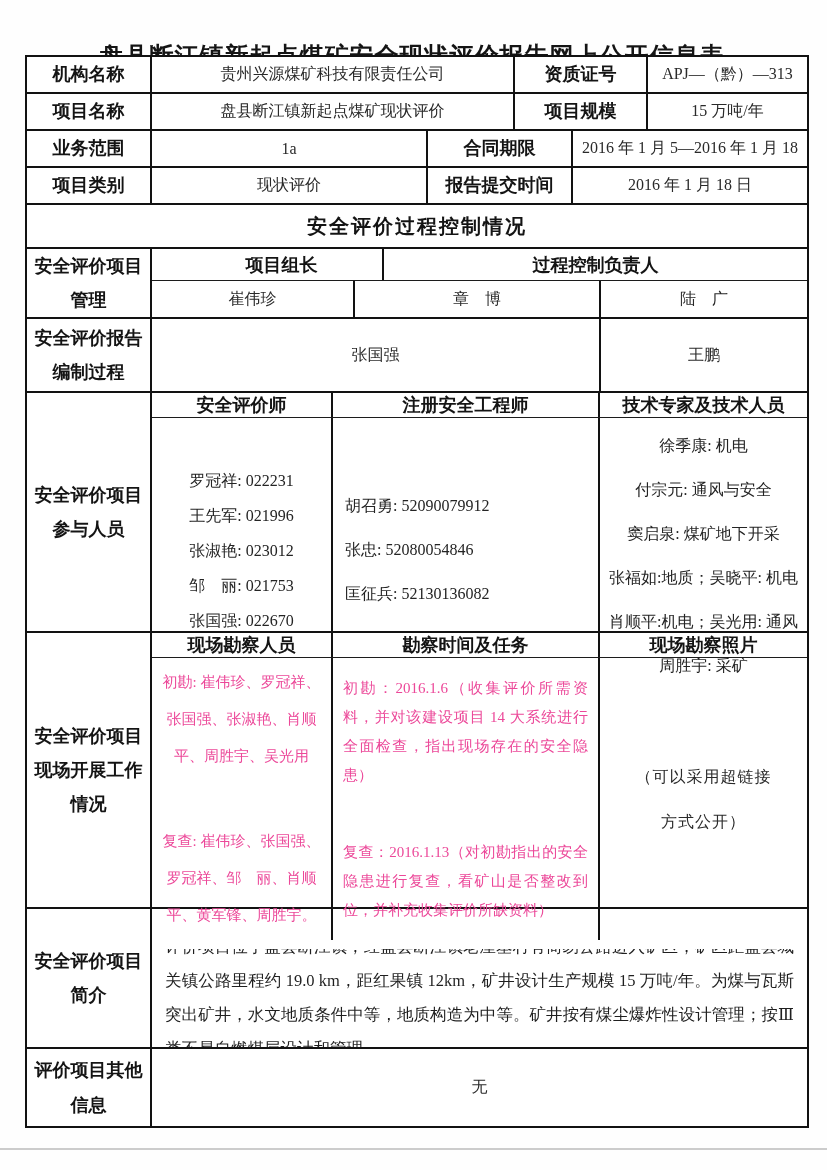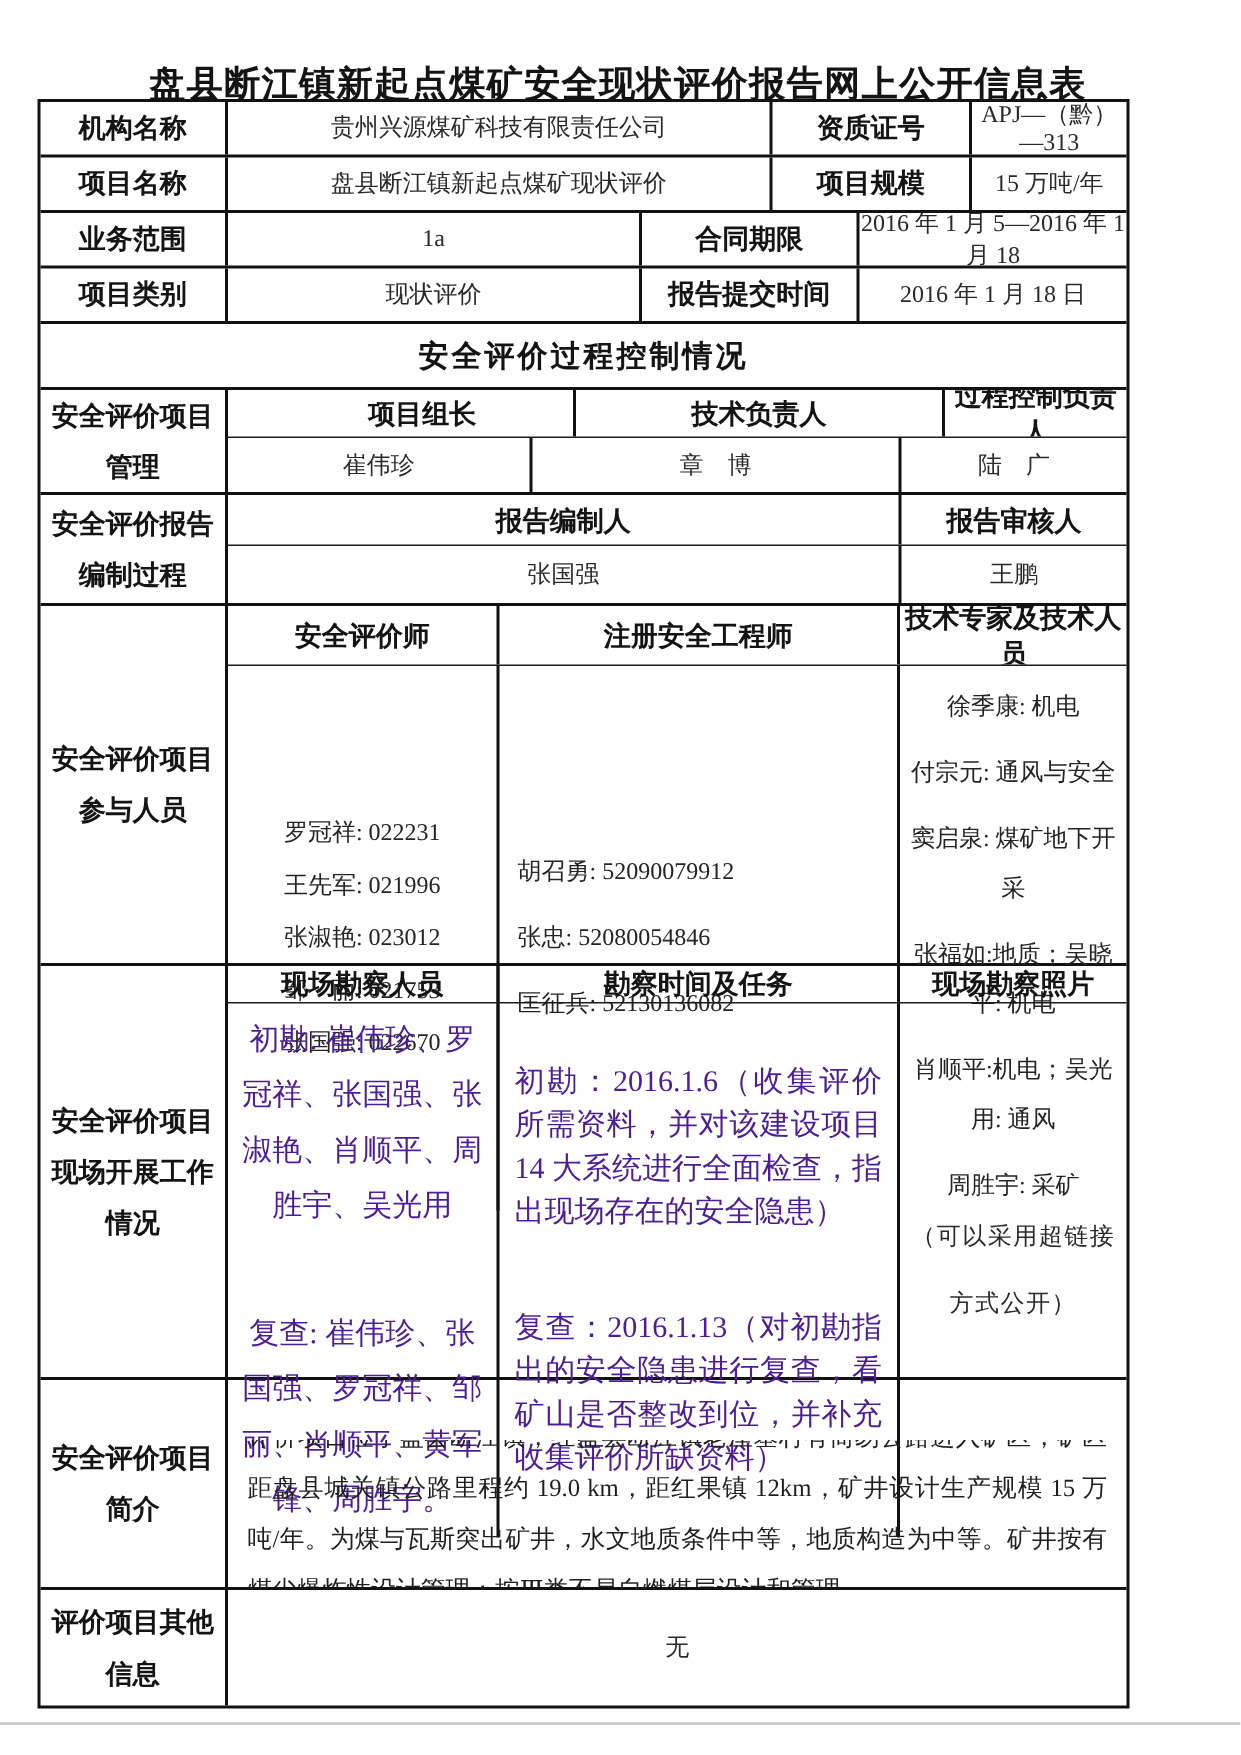--- a/index.html
+++ b/index.html
@@ -6,21 +6,21 @@
   body{
     width:827px;height:1170px;position:relative;overflow:hidden;
     font-family:"Liberation Serif","DejaVu Serif",serif;color:#141414;
   }
   .page{position:absolute;inset:0;background:#fefefe;}
   .doc-title{
     position:absolute;top:24px;left:0;width:792px;text-align:center;
     font-size:24px;font-weight:bold;letter-spacing:1px;margin:16px;
   }
   .tbl{
-    position:absolute;left:25px;top:66px;width:728px;
+    position:absolute;left:25px;top:55px;width:784px;
     border:2px solid #121212;box-sizing:border-box;
     display:flex;flex-direction:column;background:#fff;
   }
   .row{display:flex;border-bottom:2px solid #121212;box-sizing:border-box;align-items:stretch;}
   .row.last{border-bottom:none;}
   .c{
     box-sizing:border-box;border-right:2px solid #121212;
     display:flex;flex-direction:column;align-items:center;justify-content:center;
     text-align:center;overflow:hidden;
   }
@@ -54,21 +54,21 @@
   .subrow{display:flex;border-bottom:1px solid #1c1c1c;box-sizing:border-box;align-items:stretch;}
   .subrow.last{border-bottom:none;flex:1;}
   .colhead{font-weight:bold;font-size:18px;}
   
   .lines{font-size:16px;color:#242424;}
   .lines .ln{display:block;}
   .lh35 .ln{line-height:35px;}
   .lh44 .ln{line-height:44px;}
   .lh33 .ln{line-height:33px;margin-top:11px;}
   .leftcol{align-items:flex-start;text-align:left;padding-left:12px;}
-  .para{font-size:20px;color:#4c1d95;box-sizing:border-box;gap:36px;}
+  .para{font-size:15px;color:#ec4899;box-sizing:border-box;gap:36px;}
   .para p{margin:7px 0;}
   .personnel{padding:0 6px;}
   .personnel p{line-height:37px;margin:6px 0;text-align:center;}
   .tasks{padding:0 10px;}
   .tasks p{line-height:29px;margin:6px 0;text-align:justify;}
   .photos{font-size:16px;color:#2a2a2a;white-space:pre-line;line-height:45px;letter-spacing:1px;}
   .brieftext{
     font-size:16.5px;color:#1f1f1f;line-height:34px;text-align:justify;
     padding:0 13px;align-items:flex-start;justify-content:center;margin-top:40px;
   }
@@ -115,39 +115,34 @@
     <div class="row h44">
       <div class="c flex1 end sechead">安全评价过程控制情况</div>
     </div>
 
     <div class="row h70">
       <div class="c w125 lbl">安全评价项目
 管理</div>
       <div class="stack">
         <div class="subrow" style="height:32px;padding-left:29px;">
           <div class="c w203 colhead">项目组长</div>
-          <div class="c w246 colhead">技术负责人</div>
           <div class="c flex1 end colhead">过程控制负责人</div>
         </div>
         <div class="subrow last">
           <div class="c w203 val">崔伟珍</div>
           <div class="c w246 val">章　博</div>
           <div class="c flex1 end val">陆　广</div>
         </div>
       </div>
     </div>
 
     <div class="row h74">
       <div class="c w125 lbl">安全评价报告
 编制过程</div>
       <div class="stack">
-        <div class="subrow" style="height:34px;">
-          <div class="c w449 colhead">报告编制人</div>
-          <div class="c flex1 end colhead">报告审核人</div>
-        </div>
         <div class="subrow last">
           <div class="c w449 val">张国强</div>
           <div class="c flex1 end val">王鹏</div>
         </div>
       </div>
     </div>
 
     <div class="row h240">
       <div class="c w125 lbl">安全评价项目
 参与人员</div>

